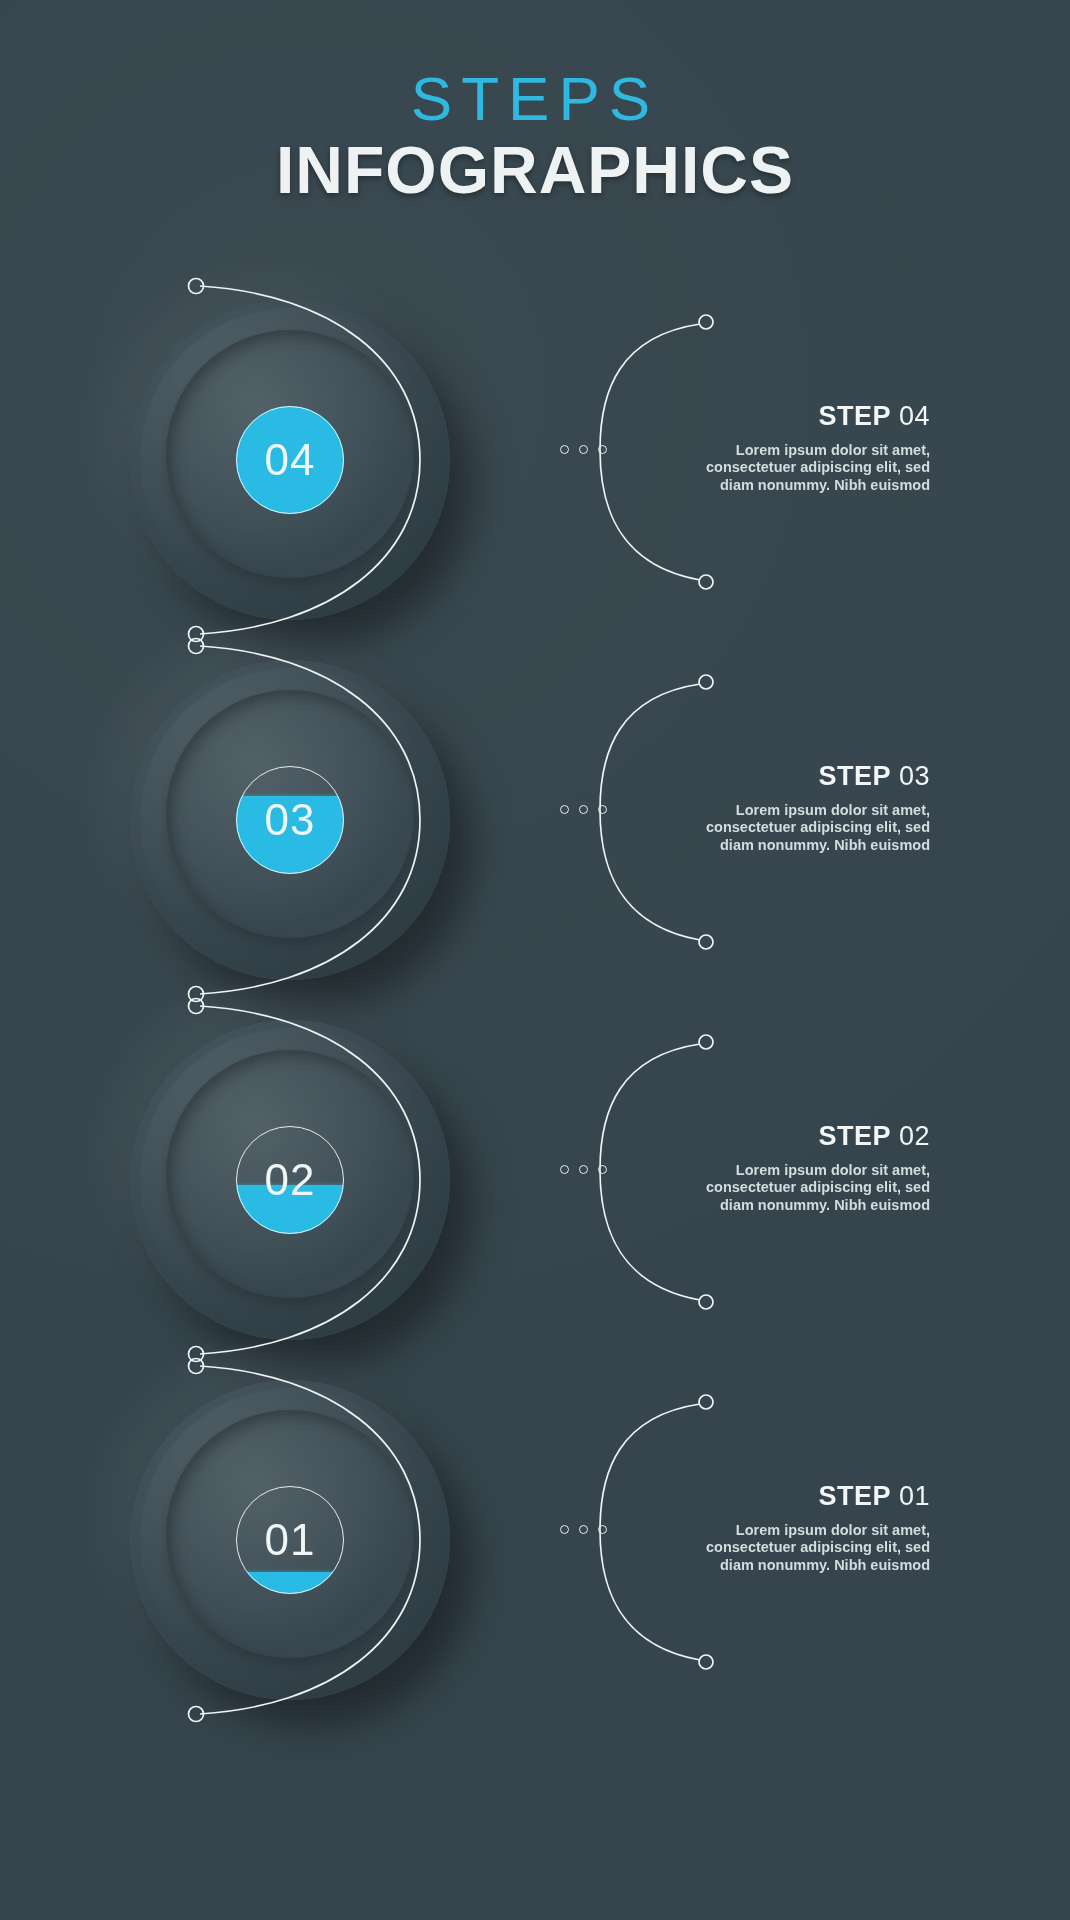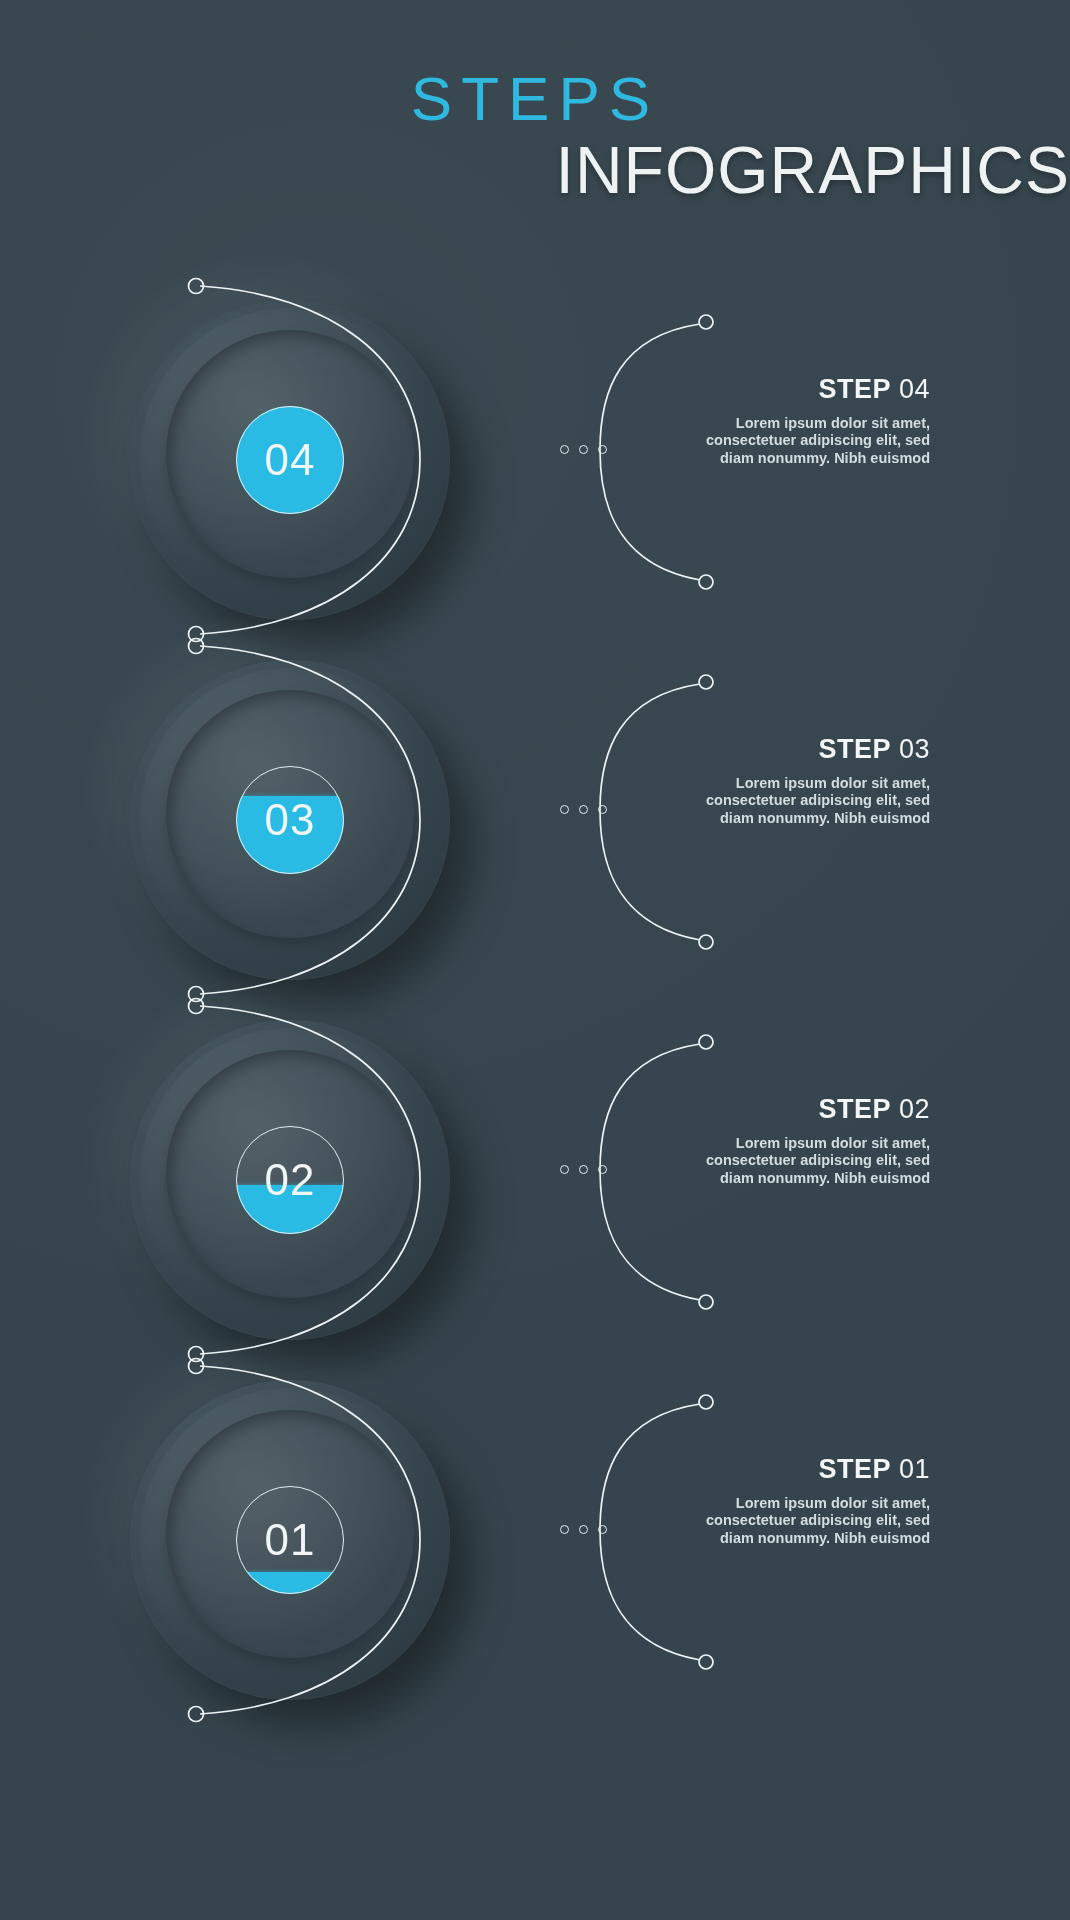--- a/index.html
+++ b/index.html
@@ -26,26 +26,25 @@
   .title-steps {
     font-size:62px;
     letter-spacing:9px;
     font-weight:400;
     line-height:1.0;
     color:#2fb8e0;
   }
   .title-info {
     font-size:66px;
     letter-spacing:1px;
-    font-weight:400;
+    font-weight:700;
     line-height:1.05;
     margin-top:6px;
     color:#eef2f3;
     text-shadow:0 3px 6px rgba(0,0,0,0.35);
-    text-align:right;
   }
 
   
   .step {
     position:absolute;
     left:0; width:1070px; height:420px;
   }
 
   
   .disc-outer {
@@ -125,21 +124,21 @@
     position:absolute; top:195px; left:560px;
     display:flex; gap:10px; align-items:center;
   }
   .dots span {
     width:9px; height:9px; border-radius:50%;
     border:1.5px solid #e6edee;
     display:block;
   }
 
   
-  .txt { position:absolute; left:690px; top:125px; width:240px; }
+  .txt { position:absolute; left:690px; top:152px; width:240px; }
   .txt .head {
     font-size:27px; letter-spacing:0.5px; line-height:1.1;
     color:#f2f6f7; margin-bottom:10px;
     white-space:nowrap;
   }
   .txt .head b { font-weight:800; }
   .txt .head i { font-style:normal; font-weight:300; }
   .txt .body {
     font-size:14.5px; line-height:1.22;
     color:#d3dcdf; font-weight:700;

